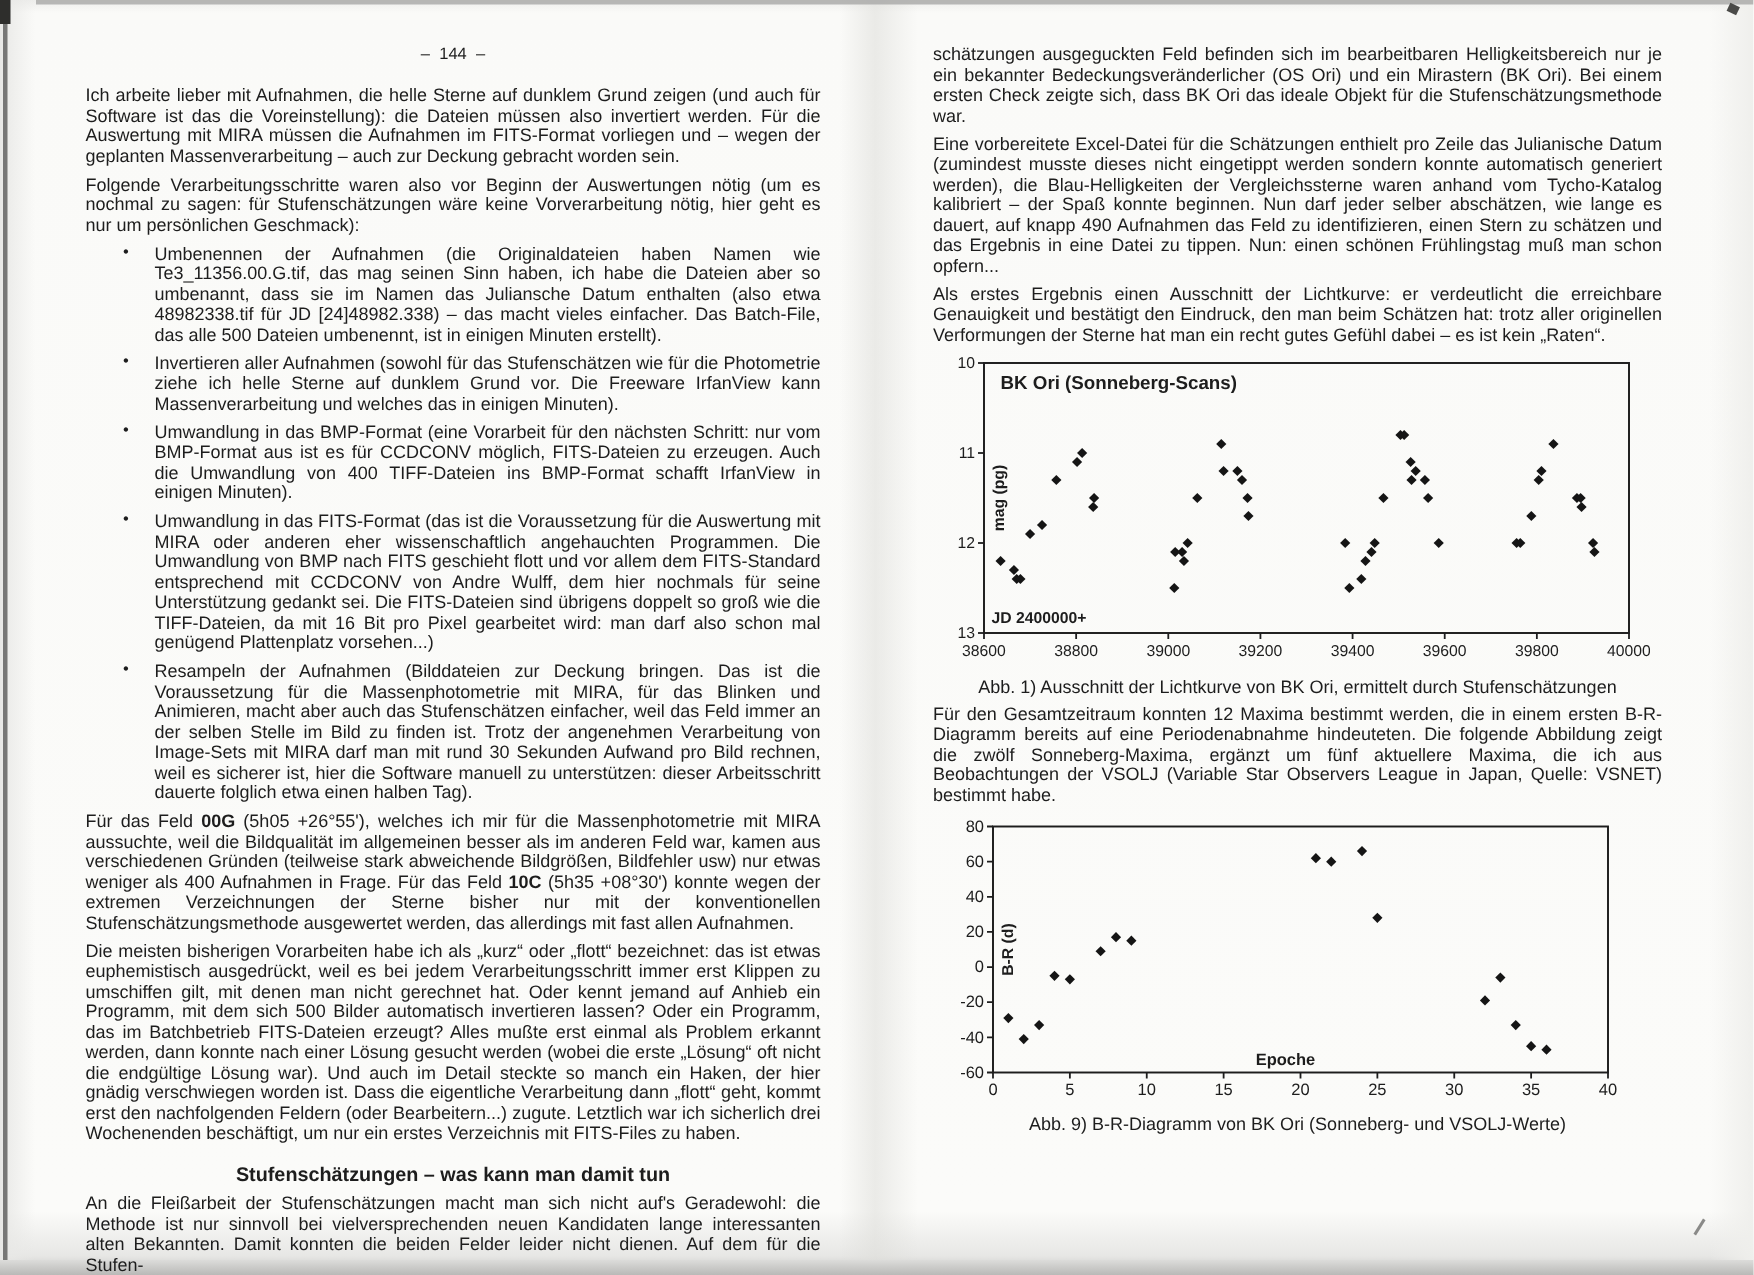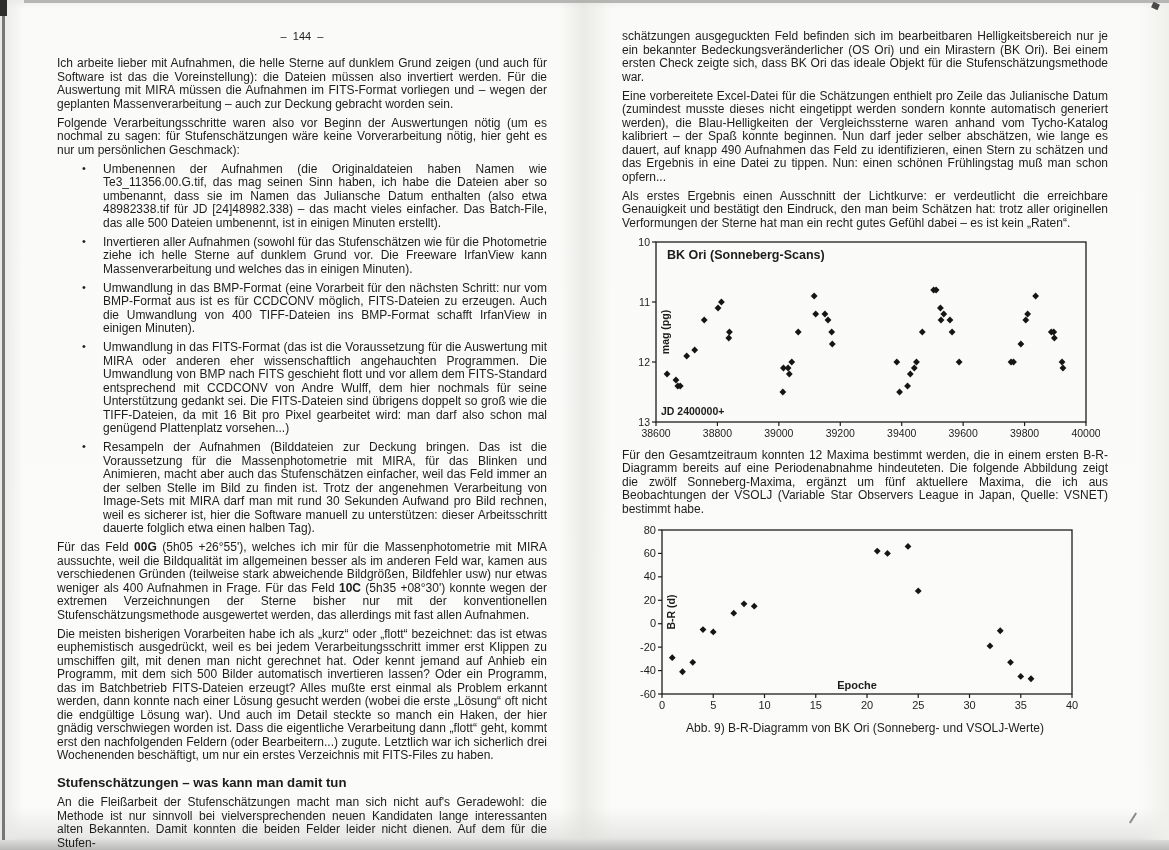--- a/index.html
+++ b/index.html
@@ -22,21 +22,21 @@
 
   .page{position:absolute;top:30px;}
   .page-left{left:57px;width:490px;}
   .page-right{left:622px;width:486px;}
   .pagenum{text-align:center;font-weight:normal;font-size:11px;white-space:pre;margin:0 0 15px 0;}
 
   .body-text{font-size:12px;line-height:13.5px;text-align:justify;}
   .body-text p{margin:0 0 5.5px 0;}
   .bullet{position:relative;padding-left:46px;margin:0 0 5.5px 0;}
   .bullet .dot{position:absolute;left:25px;top:-1px;font-size:11px;}
-  .sect-heading{font-weight:bold;font-size:13.2px;margin:13px 0 7px 0;text-align:left;}
+  .sect-heading{font-weight:bold;font-size:13.2px;margin:13px 0 7px 0;text-align:center;}
   .caption{text-align:center;font-size:12px;margin:3px 0 5px 0;line-height:14px;}
   .figure{margin:1px 0 1px 0;}
   svg{font-family:"Liberation Sans", sans-serif;display:block;}
   .spacer-sm{height:6px;}
 </style>
 </head>
 <body>
 
 <div class="vignette"></div>
 <div class="gutter"></div>
@@ -164,20 +164,21 @@
           <path d="M 429.29285714285714 92.6 L 432.6928571428571 96 L 429.29285714285714 99.4 L 425.89285714285717 96 Z" fill="#151515"></path>
           <path d="M 431.75 92.6 L 435.15 96 L 431.75 99.4 L 428.35 96 Z" fill="#151515"></path>
           <path d="M 432.3642857142857 98.59999999999997 L 435.7642857142857 101.99999999999997 L 432.3642857142857 105.39999999999998 L 428.9642857142857 101.99999999999997 Z" fill="#151515"></path>
           <path d="M 440.04285714285714 122.6 L 443.4428571428571 126 L 440.04285714285714 129.4 L 436.64285714285717 126 Z" fill="#151515"></path>
           <path d="M 440.9642857142857 128.59999999999997 L 444.3642857142857 131.99999999999997 L 440.9642857142857 135.39999999999998 L 437.56428571428575 131.99999999999997 Z" fill="#151515"></path>
           <text x="45" y="23" font-size="12.5" font-weight="bold" fill="#1d1d1d">BK Ori (Sonneberg-Scans)</text>
           <text x="47" y="96" text-anchor="middle" font-size="10.5" font-weight="bold" fill="#1d1d1d" transform="rotate(-90 47 96)">mag (pg)</text>
           <text x="39" y="179" font-size="10.5" font-weight="bold" fill="#1d1d1d">JD 2400000+</text>
         </svg>
     </div>
+    <div class="caption">Abb. 1) Ausschnitt der Lichtkurve von BK Ori, ermittelt durch Stufenschätzungen</div>
 
     <p>Für den Gesamtzeitraum konnten 12 Maxima bestimmt werden, die in einem ersten B-R-Diagramm bereits auf eine Periodenabnahme hindeuteten. Die folgende Abbildung zeigt die zwölf Sonneberg-Maxima, ergänzt um fünf aktuellere Maxima, die ich aus Beobachtungen der VSOLJ (Variable Star Observers League in Japan, Quelle: VSNET) bestimmt habe.</p>
 
     <div class="figure">
       <svg id="chart2" width="478" height="196">
           <rect x="40" y="8" width="410" height="164" fill="none" stroke="#1d1d1d" stroke-width="1.3"></rect>
           <line x1="40" y1="172" x2="40" y2="176" stroke="#1d1d1d" stroke-width="1.2"></line>
           <text x="40" y="187" text-anchor="middle" font-size="11" fill="#1d1d1d">0</text>
           <line x1="91.25" y1="172" x2="91.25" y2="176" stroke="#1d1d1d" stroke-width="1.2"></line>
           <text x="91.25" y="187" text-anchor="middle" font-size="11" fill="#1d1d1d">5</text>

